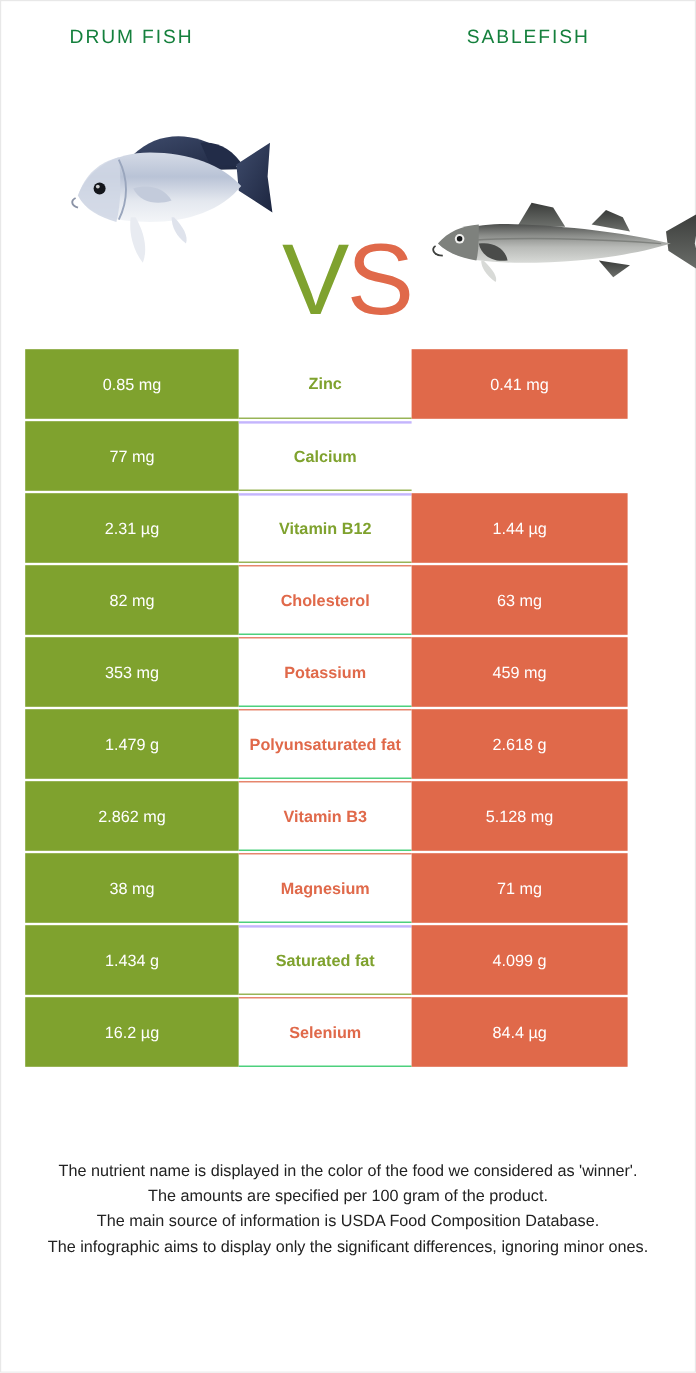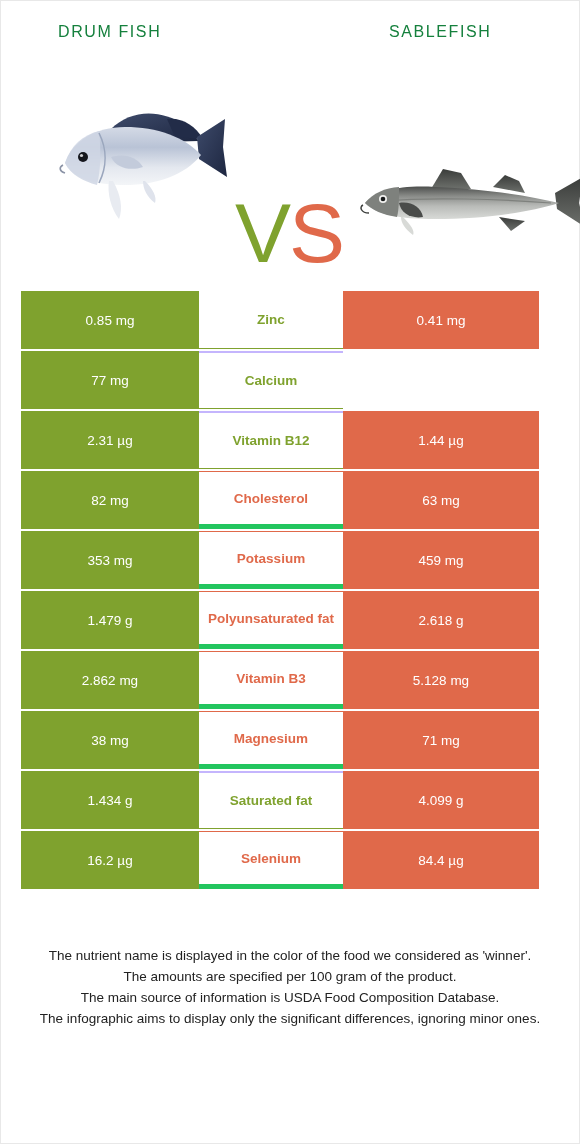--- a/index.html
+++ b/index.html
@@ -87,45 +87,45 @@
     font-weight: 400;
     box-sizing: border-box;
     white-space: nowrap;
   }
   .cell-left {
     width: 178px;
     background: #7FA22E;
     color: #ffffff;
   }
   .cell-right {
-    width: 196px;
+    width: 180px;
     background: #E0694A;
     color: #ffffff;
   }
   .cell-mid {
     width: 144px;
     background: #ffffff;
     font-weight: 700;
     font-size: 13.5px;
   }
   .cell-mid.win-left {
     color: #7FA22E;
     border-top: 2px solid #c4b5fd;
     border-bottom: 1px solid #7FA22E;
   }
   .cell-mid.win-right {
     color: #E0694A;
     border-top: 1px solid #E0694A;
-    border-bottom: 5px solid #22c55e;
+    border-bottom: 1px solid #22c55e;
   }
   .row:first-child .cell-mid { border-top: none; }
 
   
   .footer {
-    margin-top: 56px;
+    margin-top: 76px;
     padding: 0 26px;
     text-align: center;
     font-size: 13.5px;
     line-height: 21px;
     color: #222222;
   }
   .footer p { margin: 0; }
 </style>
 </head>
 <body>

